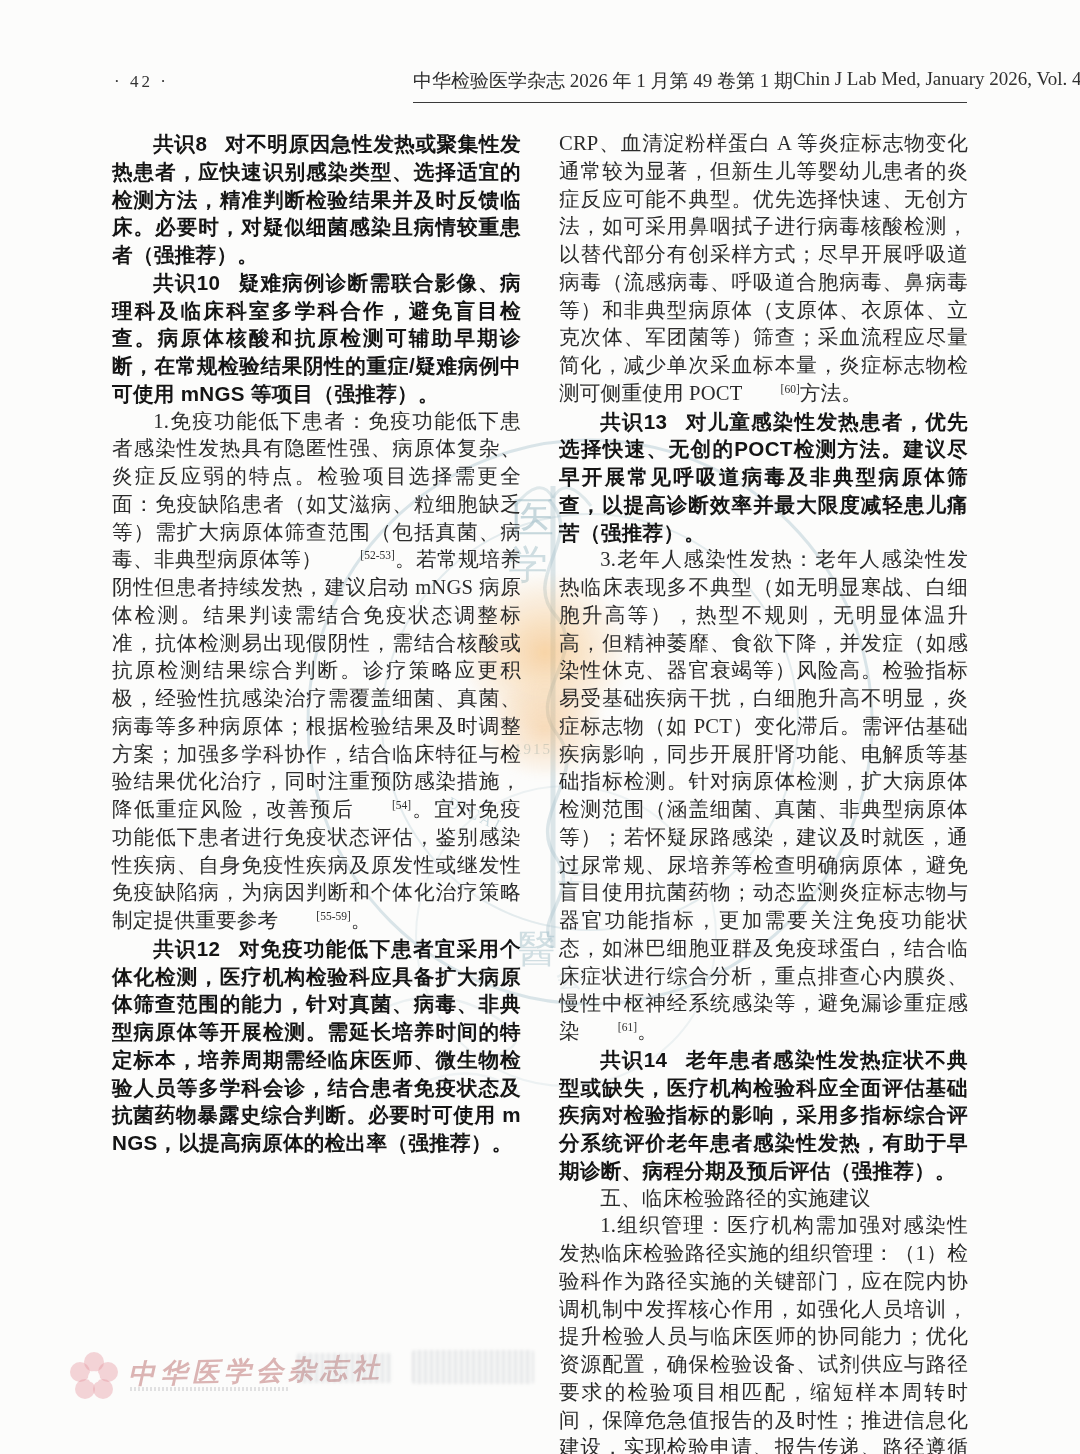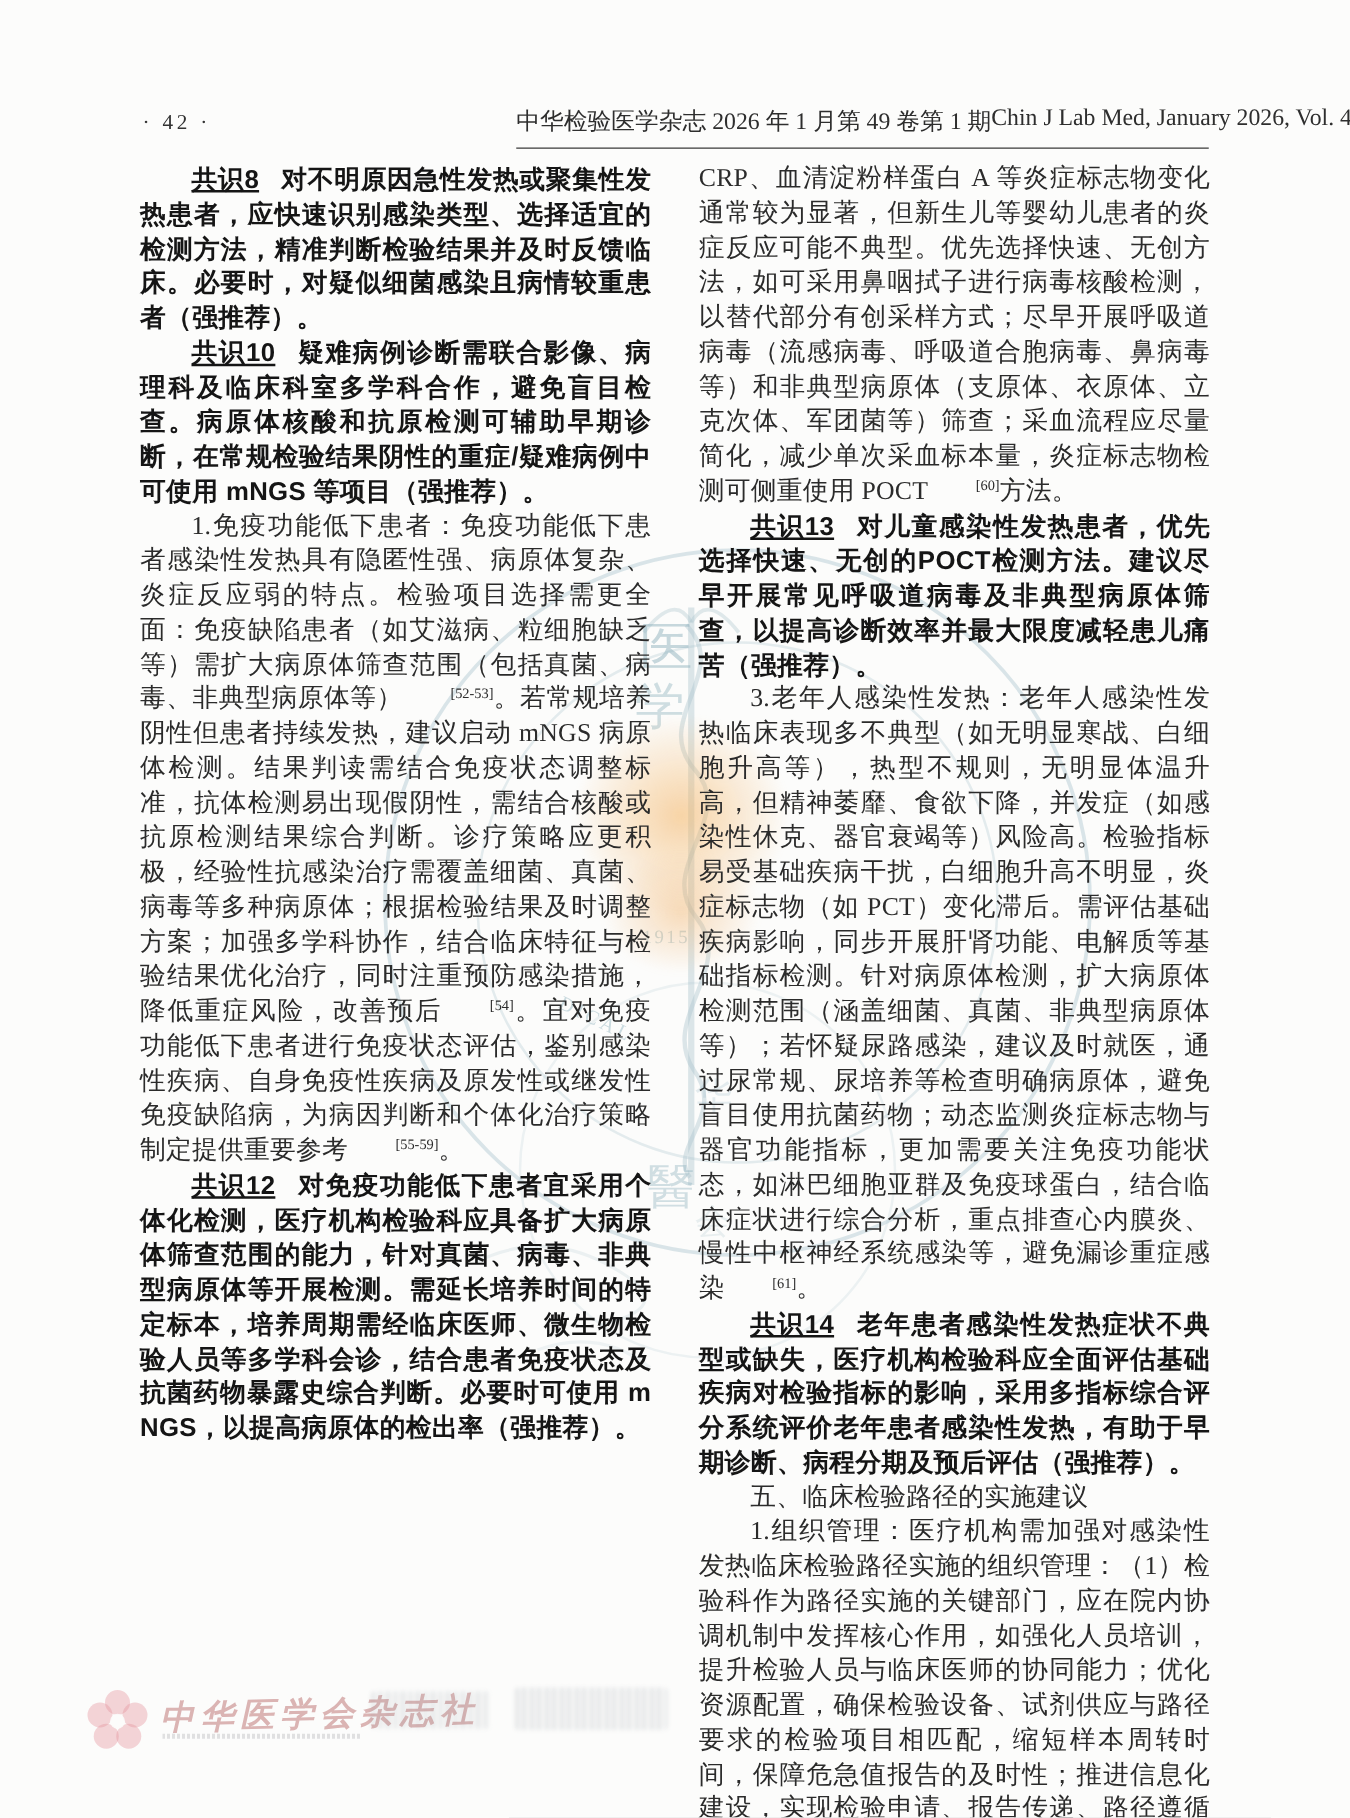--- a/index.html
+++ b/index.html
@@ -3,21 +3,21 @@
 <meta charset="utf-8">
 <title>Journal Page</title>
 <style>
   html,body{margin:0;padding:0;background:#e8e8e8;}
   .page{
     position:relative;width:1080px;height:1454px;margin:0 auto;
     background:#fcfcfb;overflow:hidden;
     font-family:"Liberation Serif",serif;color:#2b2b2b;
   }
   
-  .header{position:absolute;top:84px;left:0;right:0;height:30px;z-index:2;}
+  .header{position:absolute;top:68px;left:0;right:0;height:30px;z-index:2;}
   .page-num{position:absolute;left:114px;top:4px;font-size:17px;letter-spacing:3px;color:#333;white-space:nowrap;}
   .journal-line{
     position:absolute;left:413px;right:113px;top:0;padding-bottom:8px;
     border-bottom:1.6px solid #3a3a3a;font-size:19px;color:#2e2e2e;
     display:flex;justify-content:space-between;white-space:nowrap;
   }
   .journal-line .en{font-family:"Liberation Serif",serif;}
   
   .columns{
     position:absolute;top:130px;left:112px;width:856px;z-index:2;
@@ -26,21 +26,21 @@
   .column{width:409px;}
   .para{
     margin:0;text-align:justify;font-size:20.6px;line-height:27.75px;
     letter-spacing:.2px;word-break:break-all;
   }
   .para.indent{text-indent:2em;}
   .para.consensus{
     font-family:"Liberation Sans",sans-serif;font-weight:700;color:#151515;
     letter-spacing:.3px;
   }
-  .c-label{margin-right:.85em;text-decoration:underline;}
+  .c-label{margin-right:.85em;}
   .para sup{font-size:11.5px;vertical-align:7px;letter-spacing:0;line-height:0;padding-left:38px;}
   
   .seal-svg{position:absolute;left:0;top:0;z-index:0;pointer-events:none;}
   .blob{position:absolute;z-index:1;pointer-events:none;}
   .blob1{left:425px;top:540px;width:240px;height:225px;
     background:radial-gradient(closest-side,rgba(243,178,96,.55),rgba(243,178,96,0) 72%);
     filter:blur(2px);}
   .blob2{left:455px;top:660px;width:180px;height:140px;
     background:radial-gradient(closest-side,rgba(240,170,90,.40),rgba(240,170,90,0) 70%);
     filter:blur(3px);}

